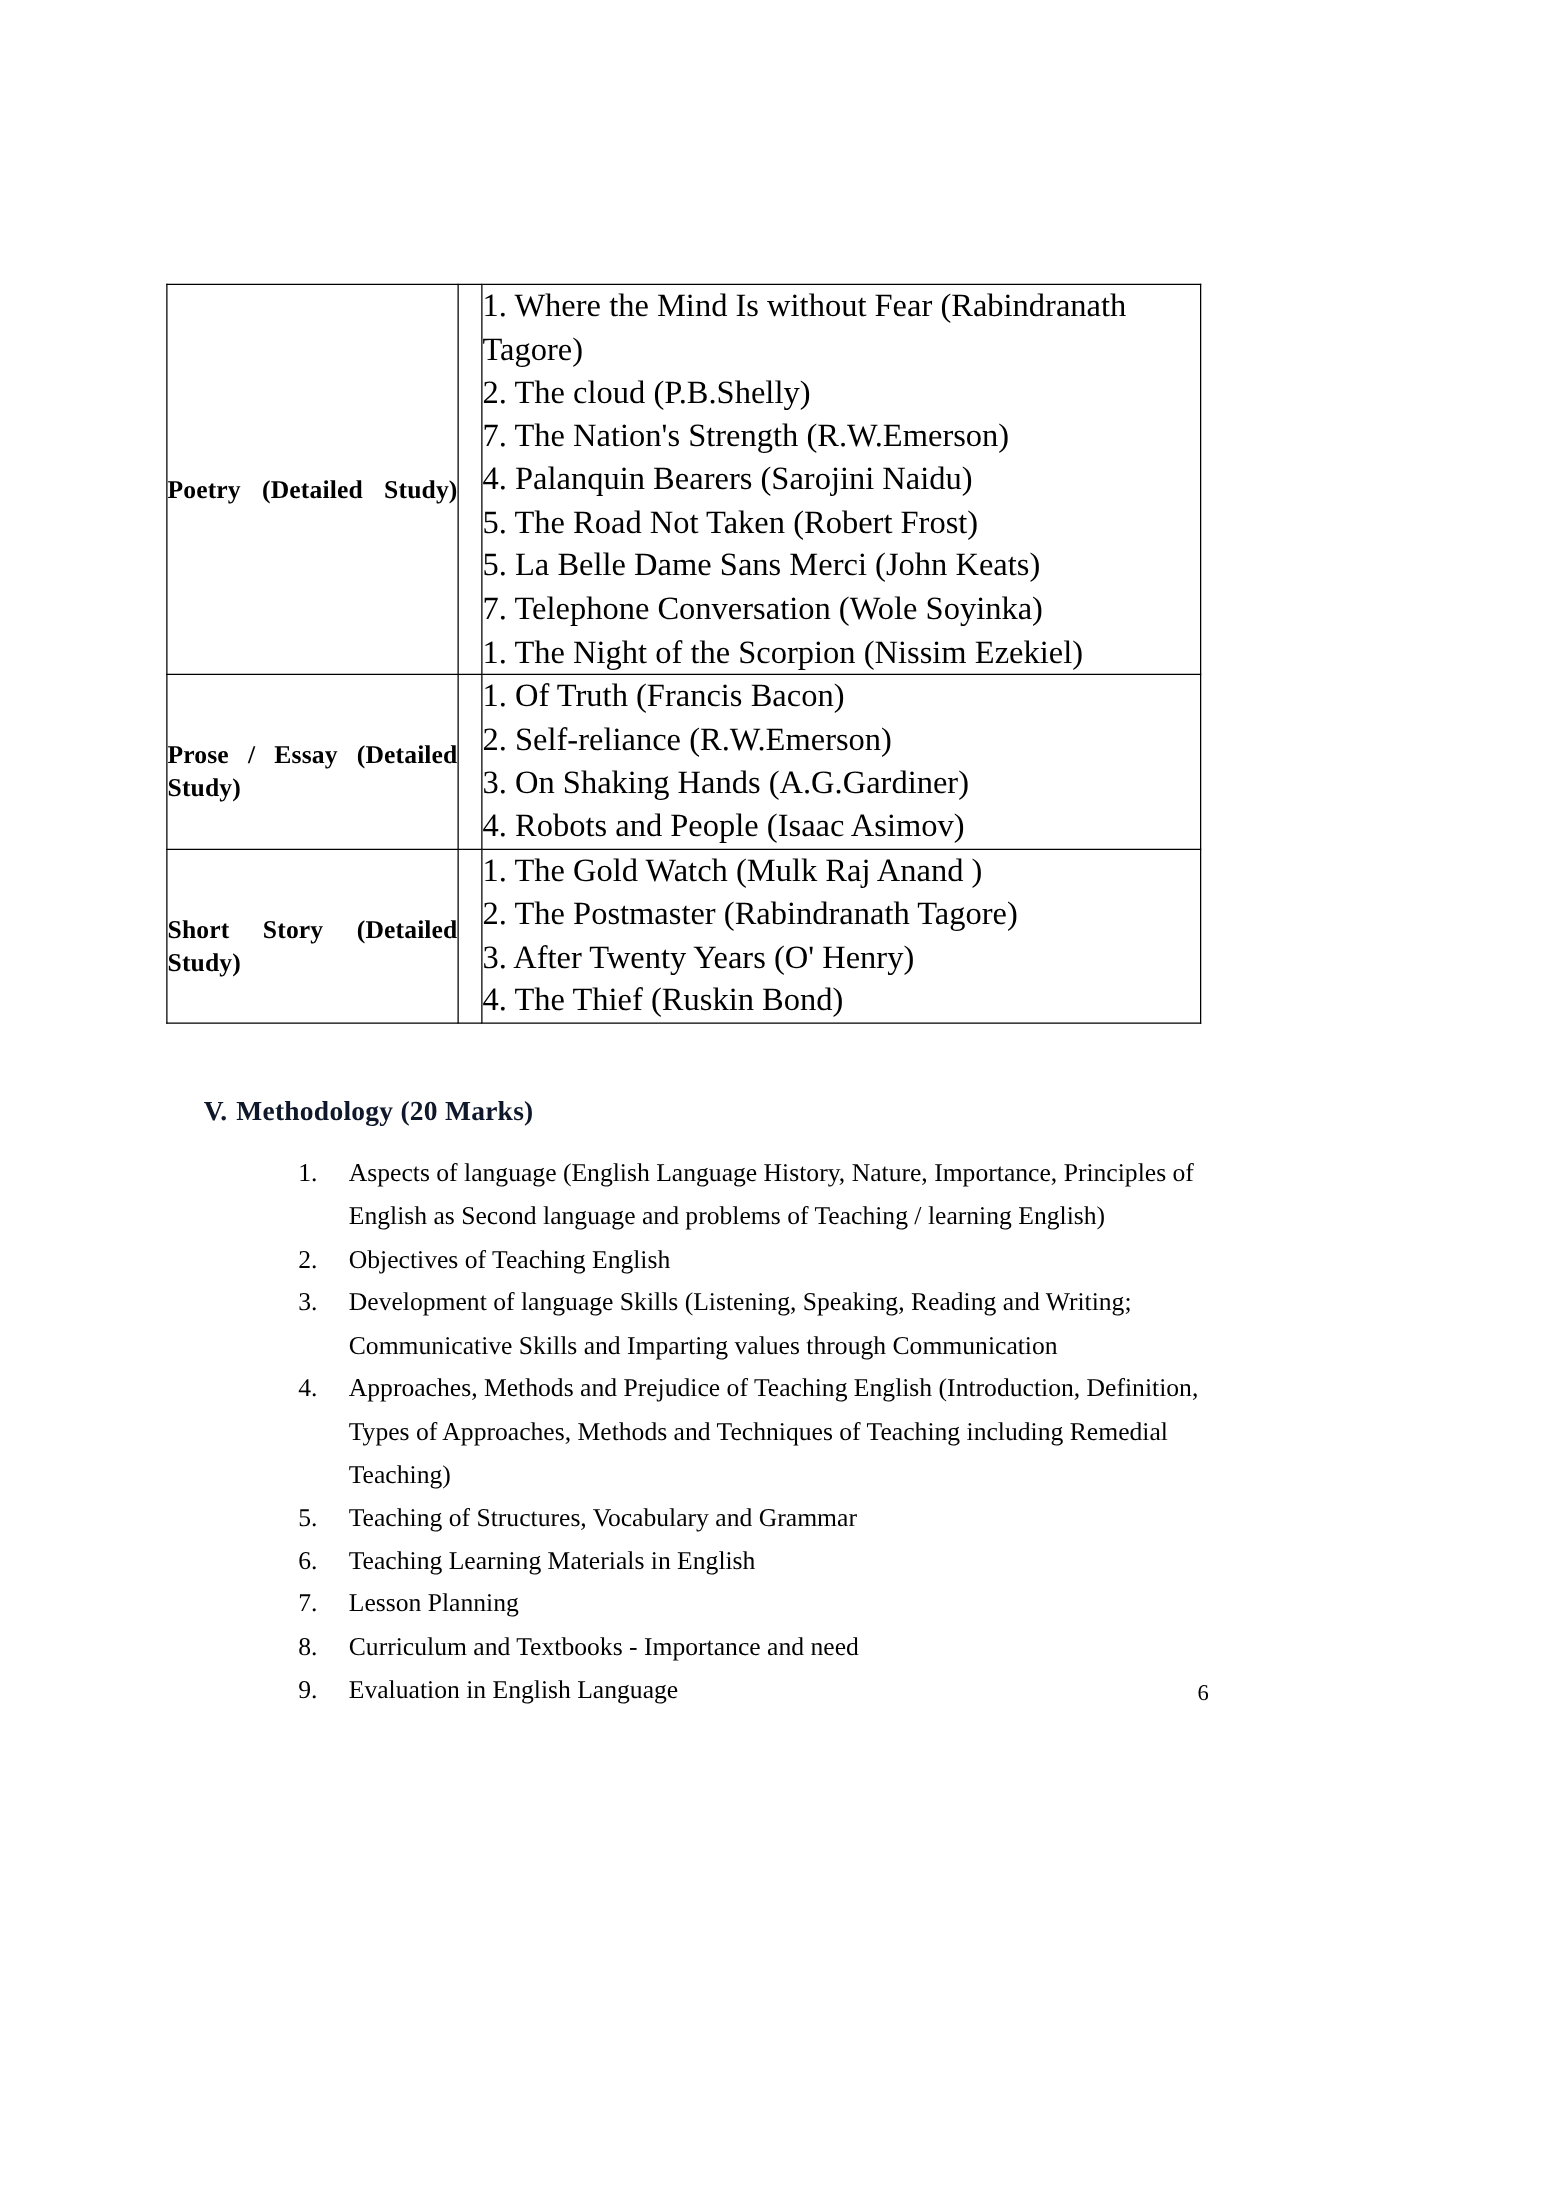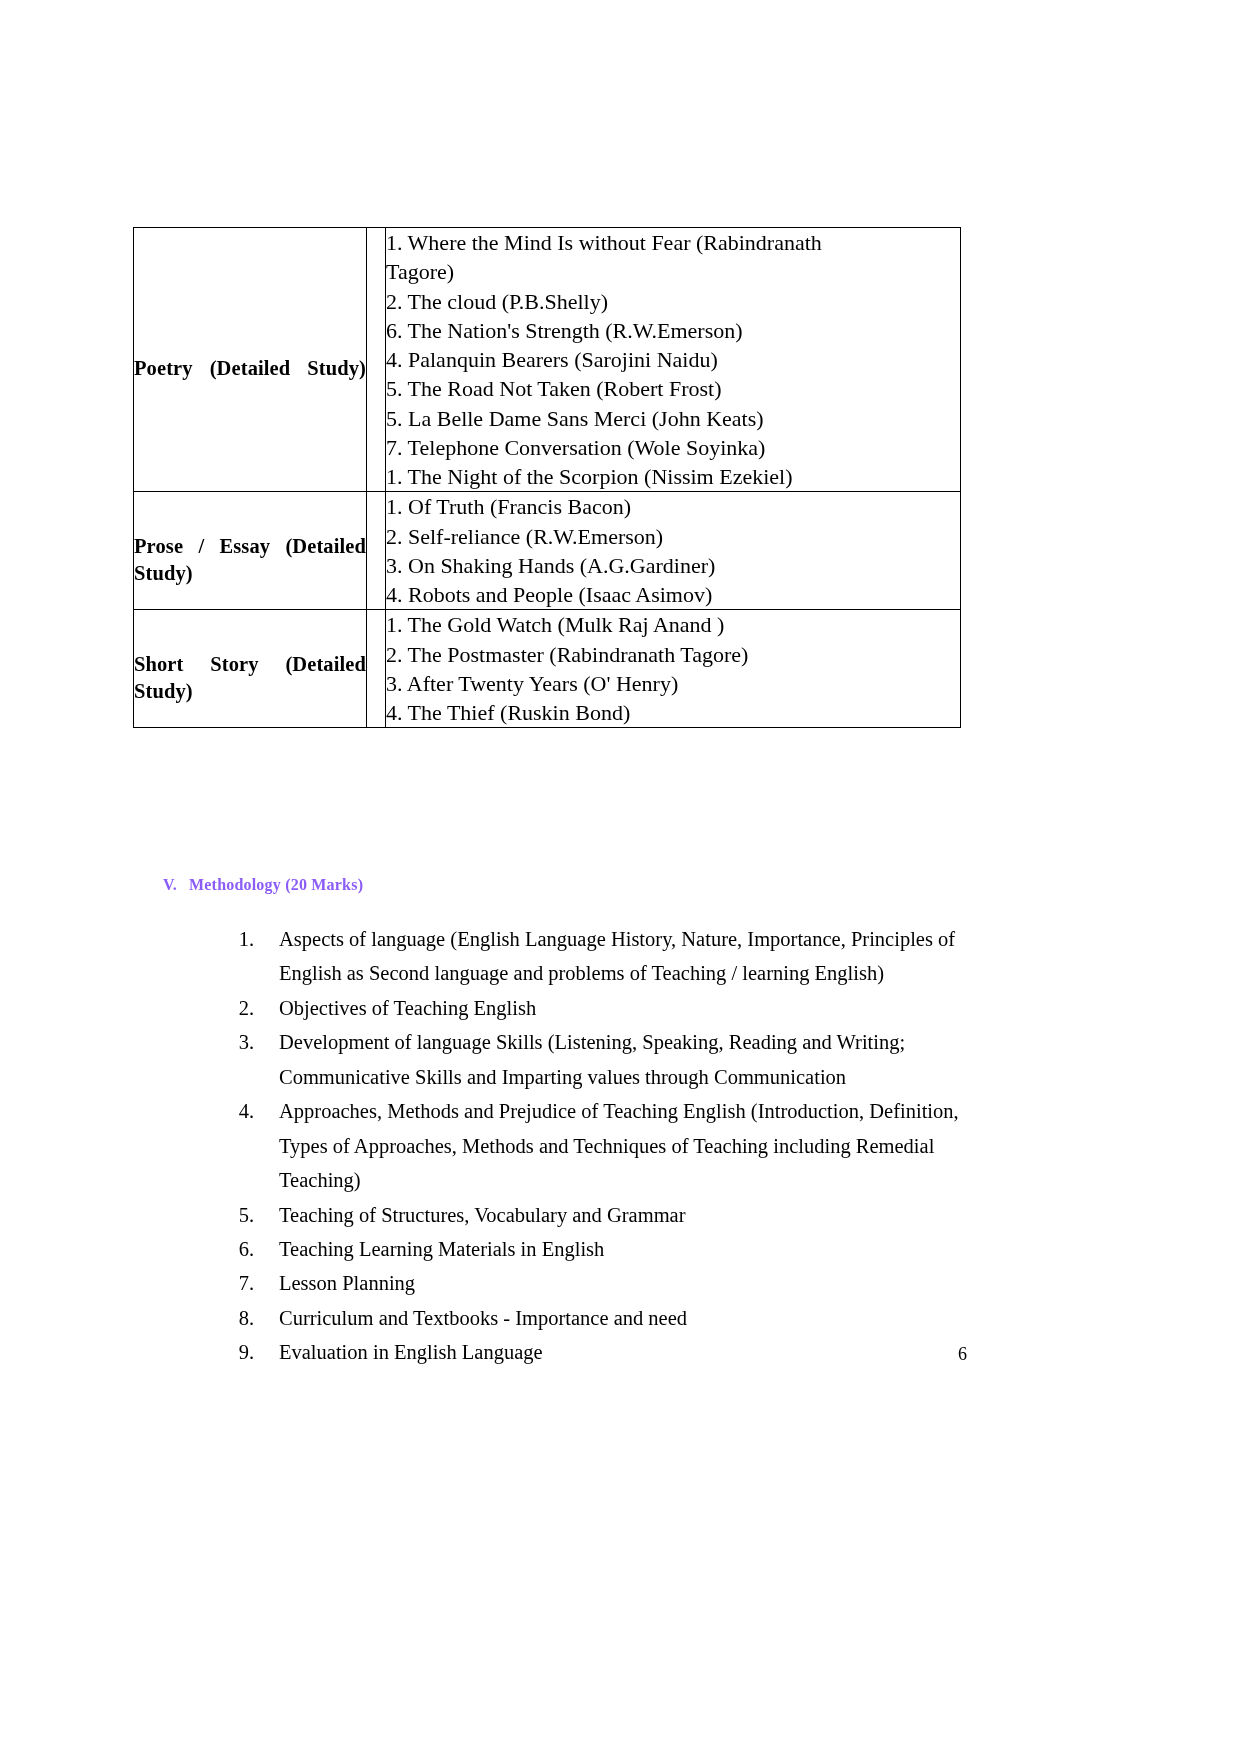--- a/index.html
+++ b/index.html
@@ -53,33 +53,33 @@
     text-align-last: justify;
     letter-spacing: 0.1px;
     word-spacing: 0.5px;
     margin-top: 18px;
   }
 
   .items-cell {
     padding: 7px 8px 7px 14px;
   }
   .item-line {
-    font-size: 22px;
+    font-size: 26px;
     line-height: 1.33;
     white-space: nowrap;
   }
 
   
   .section-heading {
     position: absolute;
     left: 163px;
     top: 876px;
     font-weight: bold;
-    font-size: 16px;
-    color: #8b5cf6;
+    font-size: 22px;
+    color: #0f172a;
     letter-spacing: 0.2px;
   }
   .section-heading .numeral {
     display: inline-block;
     min-width: 26px;
   }
 
   
   .method-list {
     position: absolute;
@@ -123,21 +123,21 @@
     <tbody>
       <tr>
         <td class="col-category cat-cell">
           <div class="cat-text">Poetry (Detailed Study)</div>
         </td>
         <td class="col-gap"></td>
         <td class="col-items items-cell">
           <div class="item-line">1. Where the Mind Is without Fear (Rabindranath</div>
           <div class="item-line">Tagore)</div>
           <div class="item-line">2. The cloud (P.B.Shelly)</div>
-          <div class="item-line">6. The Nation's Strength (R.W.Emerson)</div>
+          <div class="item-line">7. The Nation's Strength (R.W.Emerson)</div>
           <div class="item-line">4. Palanquin Bearers (Sarojini Naidu)</div>
           <div class="item-line">5. The Road Not Taken (Robert Frost)</div>
           <div class="item-line">5. La Belle Dame Sans Merci (John Keats)</div>
           <div class="item-line">7. Telephone Conversation (Wole Soyinka)</div>
           <div class="item-line">1. The Night of the Scorpion (Nissim Ezekiel)</div>
         </td>
       </tr>
 
       <tr>
         <td class="col-category cat-cell">

